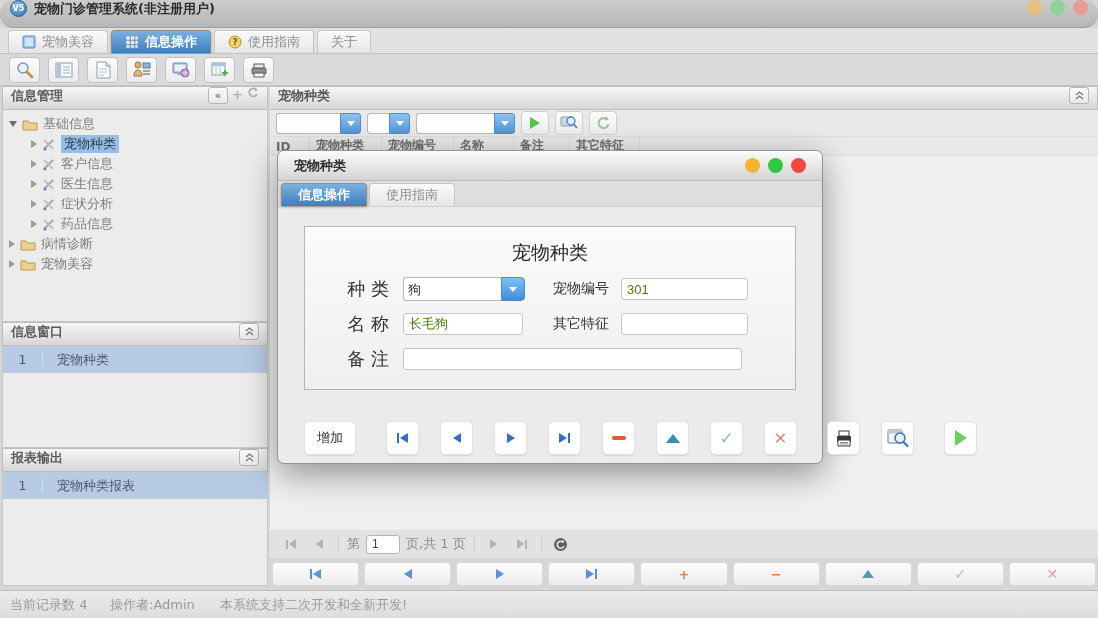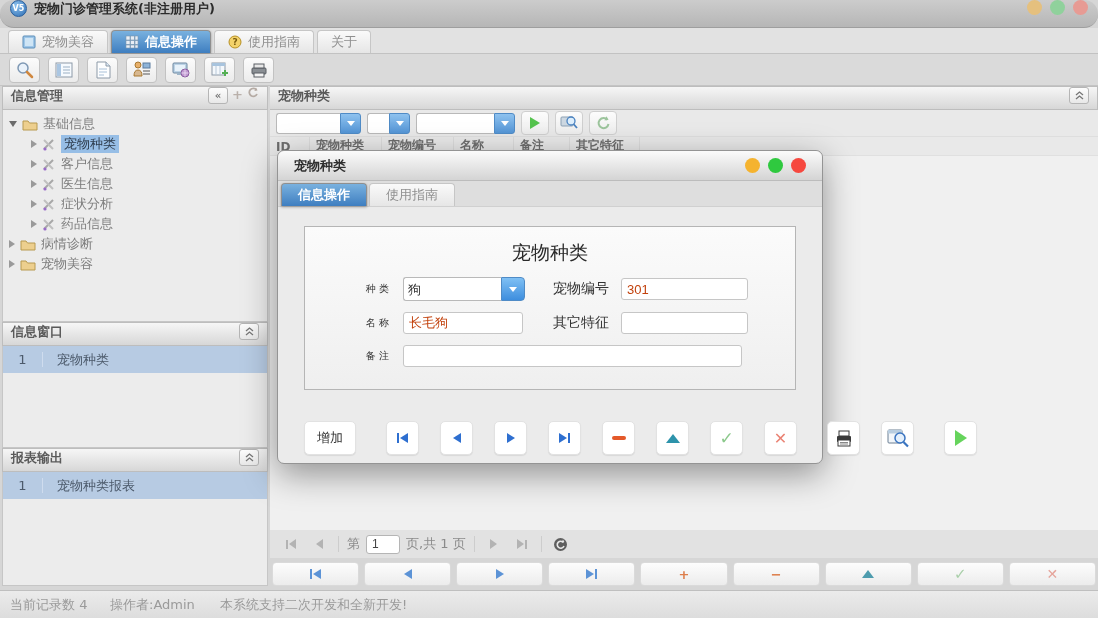--- a/index.html
+++ b/index.html
@@ -101,22 +101,22 @@
   .dialog { position:absolute; left:277px; top:150px; width:546px; height:314px; background:#ebebeb;
     border:1px solid #949494; border-radius:7px; box-shadow:0 10px 34px rgba(0,0,0,.4); }
   .dlg-title { height:30px; background:linear-gradient(#fbfbfb,#d4d4d4); border-bottom:1px solid #bcbcbc;
     border-radius:7px 7px 0 0; display:flex; align-items:center; padding:0 16px; font-weight:bold; color:#2f2f2f; }
   .dlg-tabs { height:26px; background:#dedede; display:flex; align-items:flex-end; padding-left:3px; gap:2px; border-bottom:1px solid #d0d0d0;}
   .dlg-tabs .tab { padding:0 16px; }
   .fieldset { position:absolute; left:26px; right:26px; top:75px; height:164px;
     background:linear-gradient(#fbfbfb,#efefef); border:1px solid #b5b5b5; }
   .fheading { text-align:center; font-size:19px; color:#2a2a2a; margin-top:13px; }
   .frow { display:flex; align-items:center; margin-top:11px; padding-left:10px; }
-  .flabel { width:88px; text-align:right; padding-right:14px; font-size:10px; color:#333; }
-  .finput { height:22px; border:1px solid #c6c6c6; border-radius:3px; background:#fff; font-size:13px; padding:0 5px; color:#c2410c; }
+  .flabel { width:88px; text-align:right; padding-right:14px; font-size:18px; color:#333; }
+  .finput { height:22px; border:1px solid #c6c6c6; border-radius:3px; background:#fff; font-size:13px; padding:0 5px; color:#4d7c0f; }
   .w1 { width:120px; } .w2 { width:127px; } .wfull { width:339px; }
   .flabel2 { width:82px; text-align:right; padding-right:12px; font-size:14px; color:#333; }
   .dcombo { display:flex; height:24px; }
   .dcombo .combo-box { width:98px; font-size:13px; padding-top:3px; }
   .dcombo .combo-btn { width:24px; border-radius:0 4px 4px 0; background:linear-gradient(#7fc0f4,#3e8ede); }
   .dlg-btns { position:absolute; left:26px; bottom:8px; height:34px; display:flex; gap:21px; }
   .dbtn { width:33px; height:34px; background:#fff; border:1px solid #e2e2e2; border-radius:5px;
     box-shadow:0 1px 1px rgba(0,0,0,.08); display:flex; align-items:center; justify-content:center; gap:1px; }
   .dbtn.add { width:52px; font-size:13px; color:#333; }
   .dbtn.gap { margin-left:9px; }

